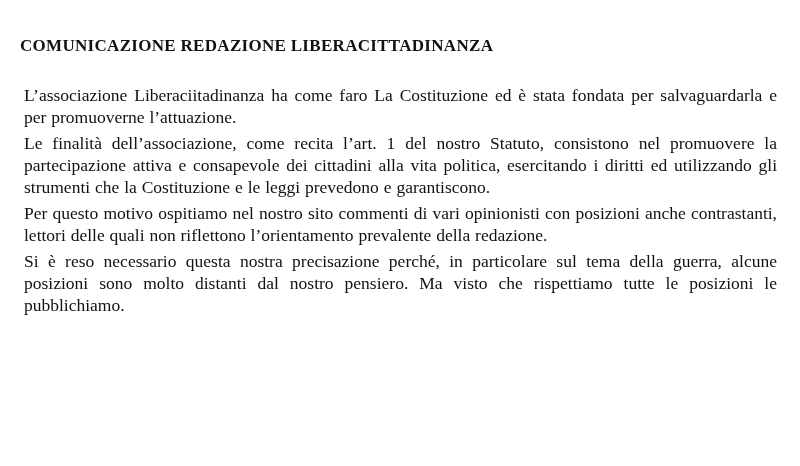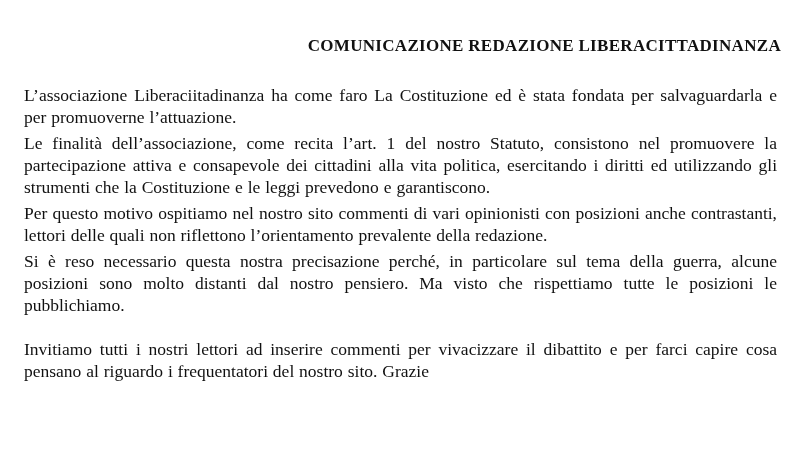--- a/index.html
+++ b/index.html
@@ -15,21 +15,21 @@
       box-sizing: border-box;
       padding: 35px 19px 0 20px;
       font-family: "Liberation Serif", "DejaVu Serif", serif;
       color: #111111;
       overflow: hidden;
     }
     .title {
       font-size: 17px;
       line-height: 22px;
       font-weight: bold;
-      text-align: right;
+      text-align: left;
       letter-spacing: 0.3px;
       margin: 0 0 27px 0;
     }
     .para {
       font-size: 17.5px;
       line-height: 22px;
       text-align: justify;
       margin: 4px;
       word-spacing: 0.5px;
     }
@@ -45,14 +45,13 @@
 
   <p class="para">L’associazione Liberaciitadinanza ha come faro La Costituzione ed è stata fondata per salvaguardarla e per promuoverne l’attuazione.</p>
 
   <p class="para">Le finalità dell’associazione, come recita l’art. 1 del nostro Statuto, consistono nel promuovere la partecipazione attiva e consapevole dei cittadini alla vita politica, esercitando i diritti ed utilizzando gli strumenti che la Costituzione e le leggi prevedono e garantiscono.</p>
 
 
   <p class="para">Per questo motivo ospitiamo nel nostro sito commenti di vari opinionisti con posizioni anche contrastanti, lettori delle quali non riflettono l’orientamento prevalente della redazione.</p>
 
   <p class="para gap-after">Si è reso necessario questa nostra precisazione perché, in particolare sul tema della guerra, alcune posizioni sono molto distanti dal nostro pensiero. Ma visto che rispettiamo tutte le posizioni le pubblichiamo.</p>
 
-  <p class="para">Invitiamo tutti i nostri lettori ad inserire commenti per vivacizzare il dibattito e per farci capire cosa pensano al riguardo i frequentatori del nostro sito. Grazie</p>
 </div>
 
 </body></html>

